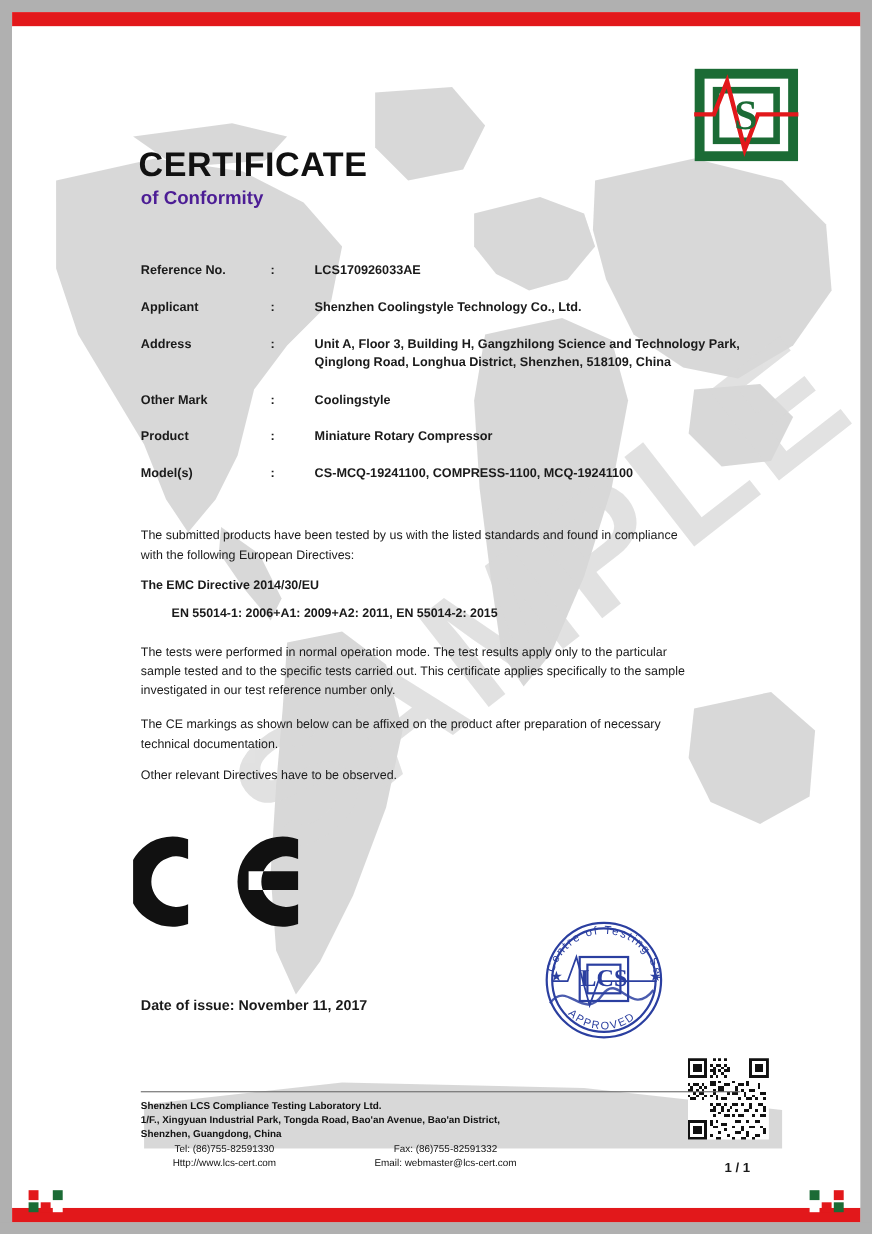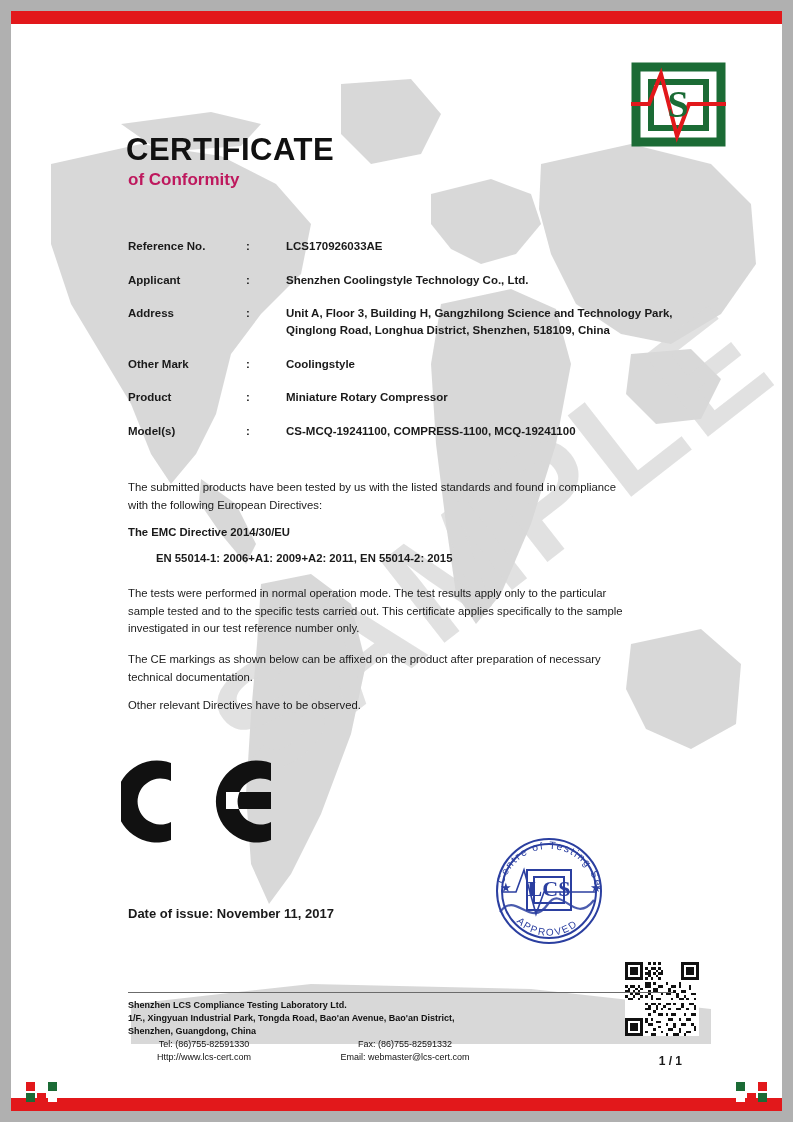--- a/index.html
+++ b/index.html
@@ -134,21 +134,21 @@
     font-weight: bold;
     letter-spacing: 0.5px;
     color: #111;
   }
   .subtitle {
     position: absolute;
     left: 117px;
     top: 146px;
     font-size: 17px;
     font-weight: bold;
-    color: #be185d;
+    color: #4c1d95;
   }
 
   
   .fields {
     position: absolute;
     left: 117px;
     top: 214px;
     width: 545px;
     font-size: 11.5px;
   }

